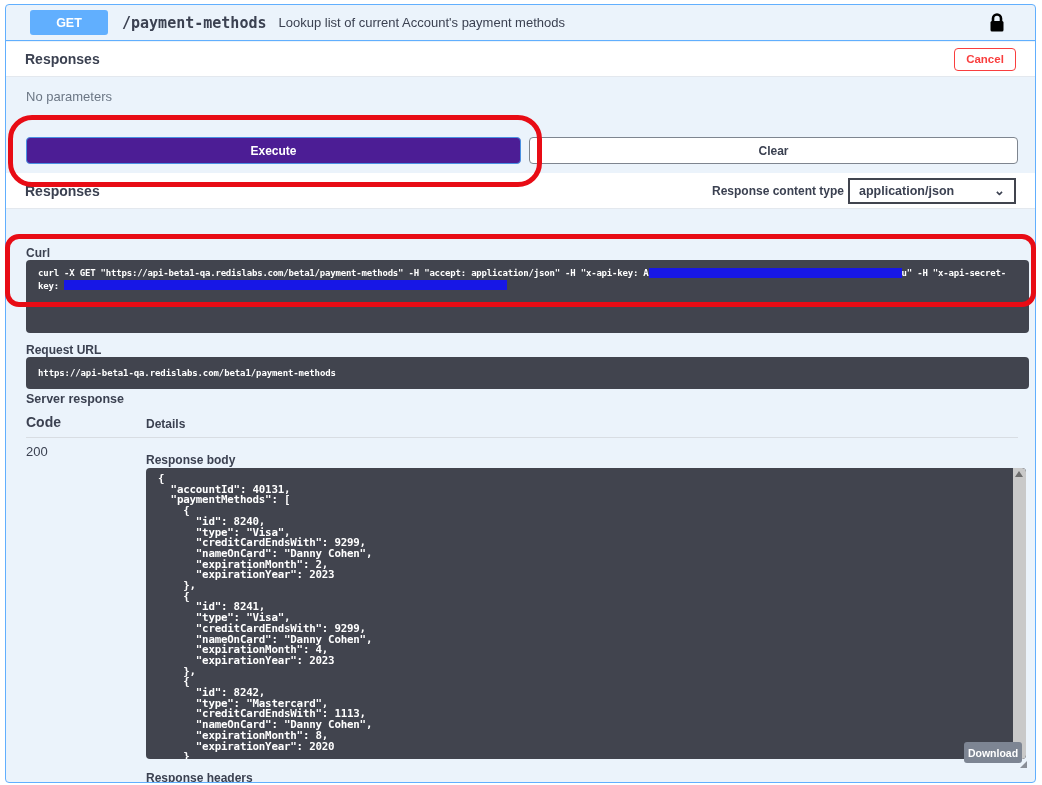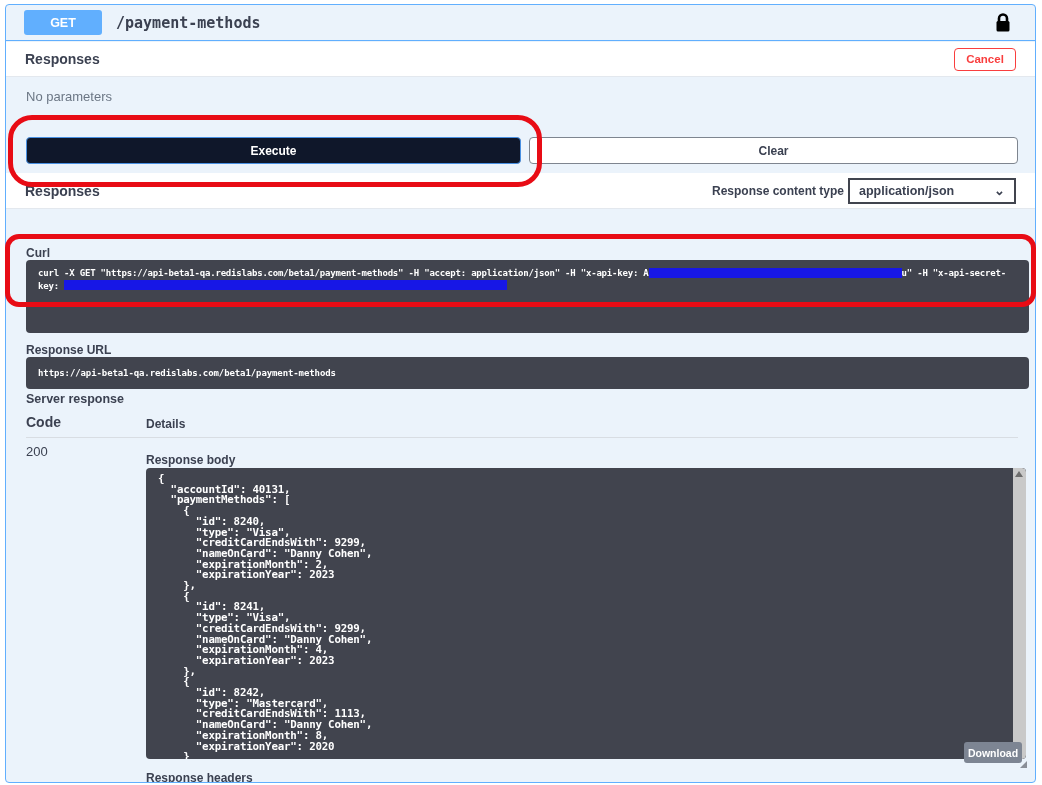--- a/index.html
+++ b/index.html
@@ -6,21 +6,21 @@
   html,body { width:1042px; height:785px; background:#fff; overflow:hidden; }
   body { font-family:"Liberation Sans", sans-serif; color:#3b4151; }
   #page { position:relative; width:1042px; height:785px; background:#fff; }
 
   
   .opblock { position:absolute; left:5px; top:4px; width:1031px; height:779px;
              border:1px solid #61affe; border-radius:4px; background:#ebf3fb; overflow:hidden; }
 
   
   .summary { position:absolute; left:0; top:0; width:100%; height:36px;
-             border-bottom:1px solid #61affe; display:flex; align-items:center; padding:0 14px; }
+             border-bottom:1px solid #61affe; display:flex; align-items:center; padding:0 20px; }
   .method-badge { background:#61affe; color:#fff; font-weight:bold; font-size:12.5px;
                   border-radius:3px; width:78px; height:25px; display:flex; align-items:center;
                   justify-content:center; margin-left:4px; }
   .path { font-family:"DejaVu Sans Mono", monospace; font-weight:bold; font-size:15px;
           margin-left:14px; color:#3b4151; }
   .desc { font-size:13px; margin-left:12px; color:#3b4151; }
   .lock { margin-left:auto; margin-right:10px; width:16px; height:20px; }
 
   
   .sec-header { position:absolute; left:0; width:100%; background:#fff;
@@ -31,21 +31,21 @@
   .sec-title { font-weight:bold; font-size:14px; color:#3b4151; }
 
   .btn-cancel { margin-left:auto; background:#fff; border:1.5px solid #f93e3e; color:#f93e3e;
                 font-weight:bold; font-size:11.5px; border-radius:4px; width:62px; height:23px;
                 cursor:pointer; font-family:"Liberation Sans", sans-serif; }
 
   .no-params { position:absolute; left:20px; top:84px; font-size:13px; color:#6b7684; }
 
   
   .btn-execute { position:absolute; left:20px; top:132px; width:495px; height:27px;
-                 background:#0f172a; border:1px solid #4990e2; border-radius:4px;
+                 background:#4c1d95; border:1px solid #4990e2; border-radius:4px;
                  color:#fff; font-weight:bold; font-size:12px; cursor:pointer;
                  font-family:"Liberation Sans", sans-serif; }
   .btn-clear { position:absolute; left:523px; top:132px; width:489px; height:27px;
                background:#fff; border:1px solid #7e858f; border-radius:4px;
                color:#3b4151; font-weight:bold; font-size:12px; cursor:pointer;
                font-family:"Liberation Sans", sans-serif; }
 
   
   .ct-wrap { margin-left:auto; display:flex; align-items:center; }
   .ct-label { font-size:12px; font-weight:bold; color:#3b4151; margin-right:4px; }
@@ -96,20 +96,21 @@
 </style>
 </head>
 <body>
 
 <div id="page">
   <div class="opblock">
 
     <div class="summary">
       <span class="method-badge">GET</span>
       <span class="path">/payment-methods</span>
+      <span class="desc">Lookup list of current Account's payment methods</span>
       <span class="lock">
         <svg width="16" height="20" viewBox="0 0 16 20">
           <path d="M4 9 V5.5 A4 4 0 0 1 12 5.5 V9" fill="none" stroke="#000" stroke-width="2.6"></path>
           <rect x="1.5" y="8" width="13" height="10.5" rx="1.5" fill="#000"></rect>
         </svg>
       </span>
     </div>
 
     <div class="sec-header params">
       <span class="sec-title">Responses</span>
@@ -131,21 +132,21 @@
         </span>
       </span>
     </div>
 
     <div class="label-sm" style="left:20px; top:241px;">Curl</div>
     <div class="codebox curl-box">
       <div class="curl-line"><span>curl -X GET "https://api-beta1-qa.redislabs.com/beta1/payment-methods" -H "accept: application/json" -H "x-api-key: A</span><span class="redact r1"></span><span>u" -H "x-api-secret-</span></div>
       <div class="curl-line"><span>key: </span><span class="redact r2"></span></div>
     </div>
 
-    <div class="label-sm" style="left:20px; top:338px;">Response URL</div>
+    <div class="label-sm" style="left:20px; top:338px;">Request URL</div>
     <div class="codebox url-box">https://api-beta1-qa.redislabs.com/beta1/payment-methods</div>
 
     <div class="label-sm" style="left:20px; top:387px; font-size:12.5px;">Server response</div>
     <div class="code-h">Code</div>
     <div class="label-sm" style="left:140px; top:412px;">Details</div>
     <div class="row-div"></div>
     <div class="code-val">200</div>
     <div class="label-sm" style="left:140px; top:448px;">Response body</div>
 
     <div class="codebox body-box">

